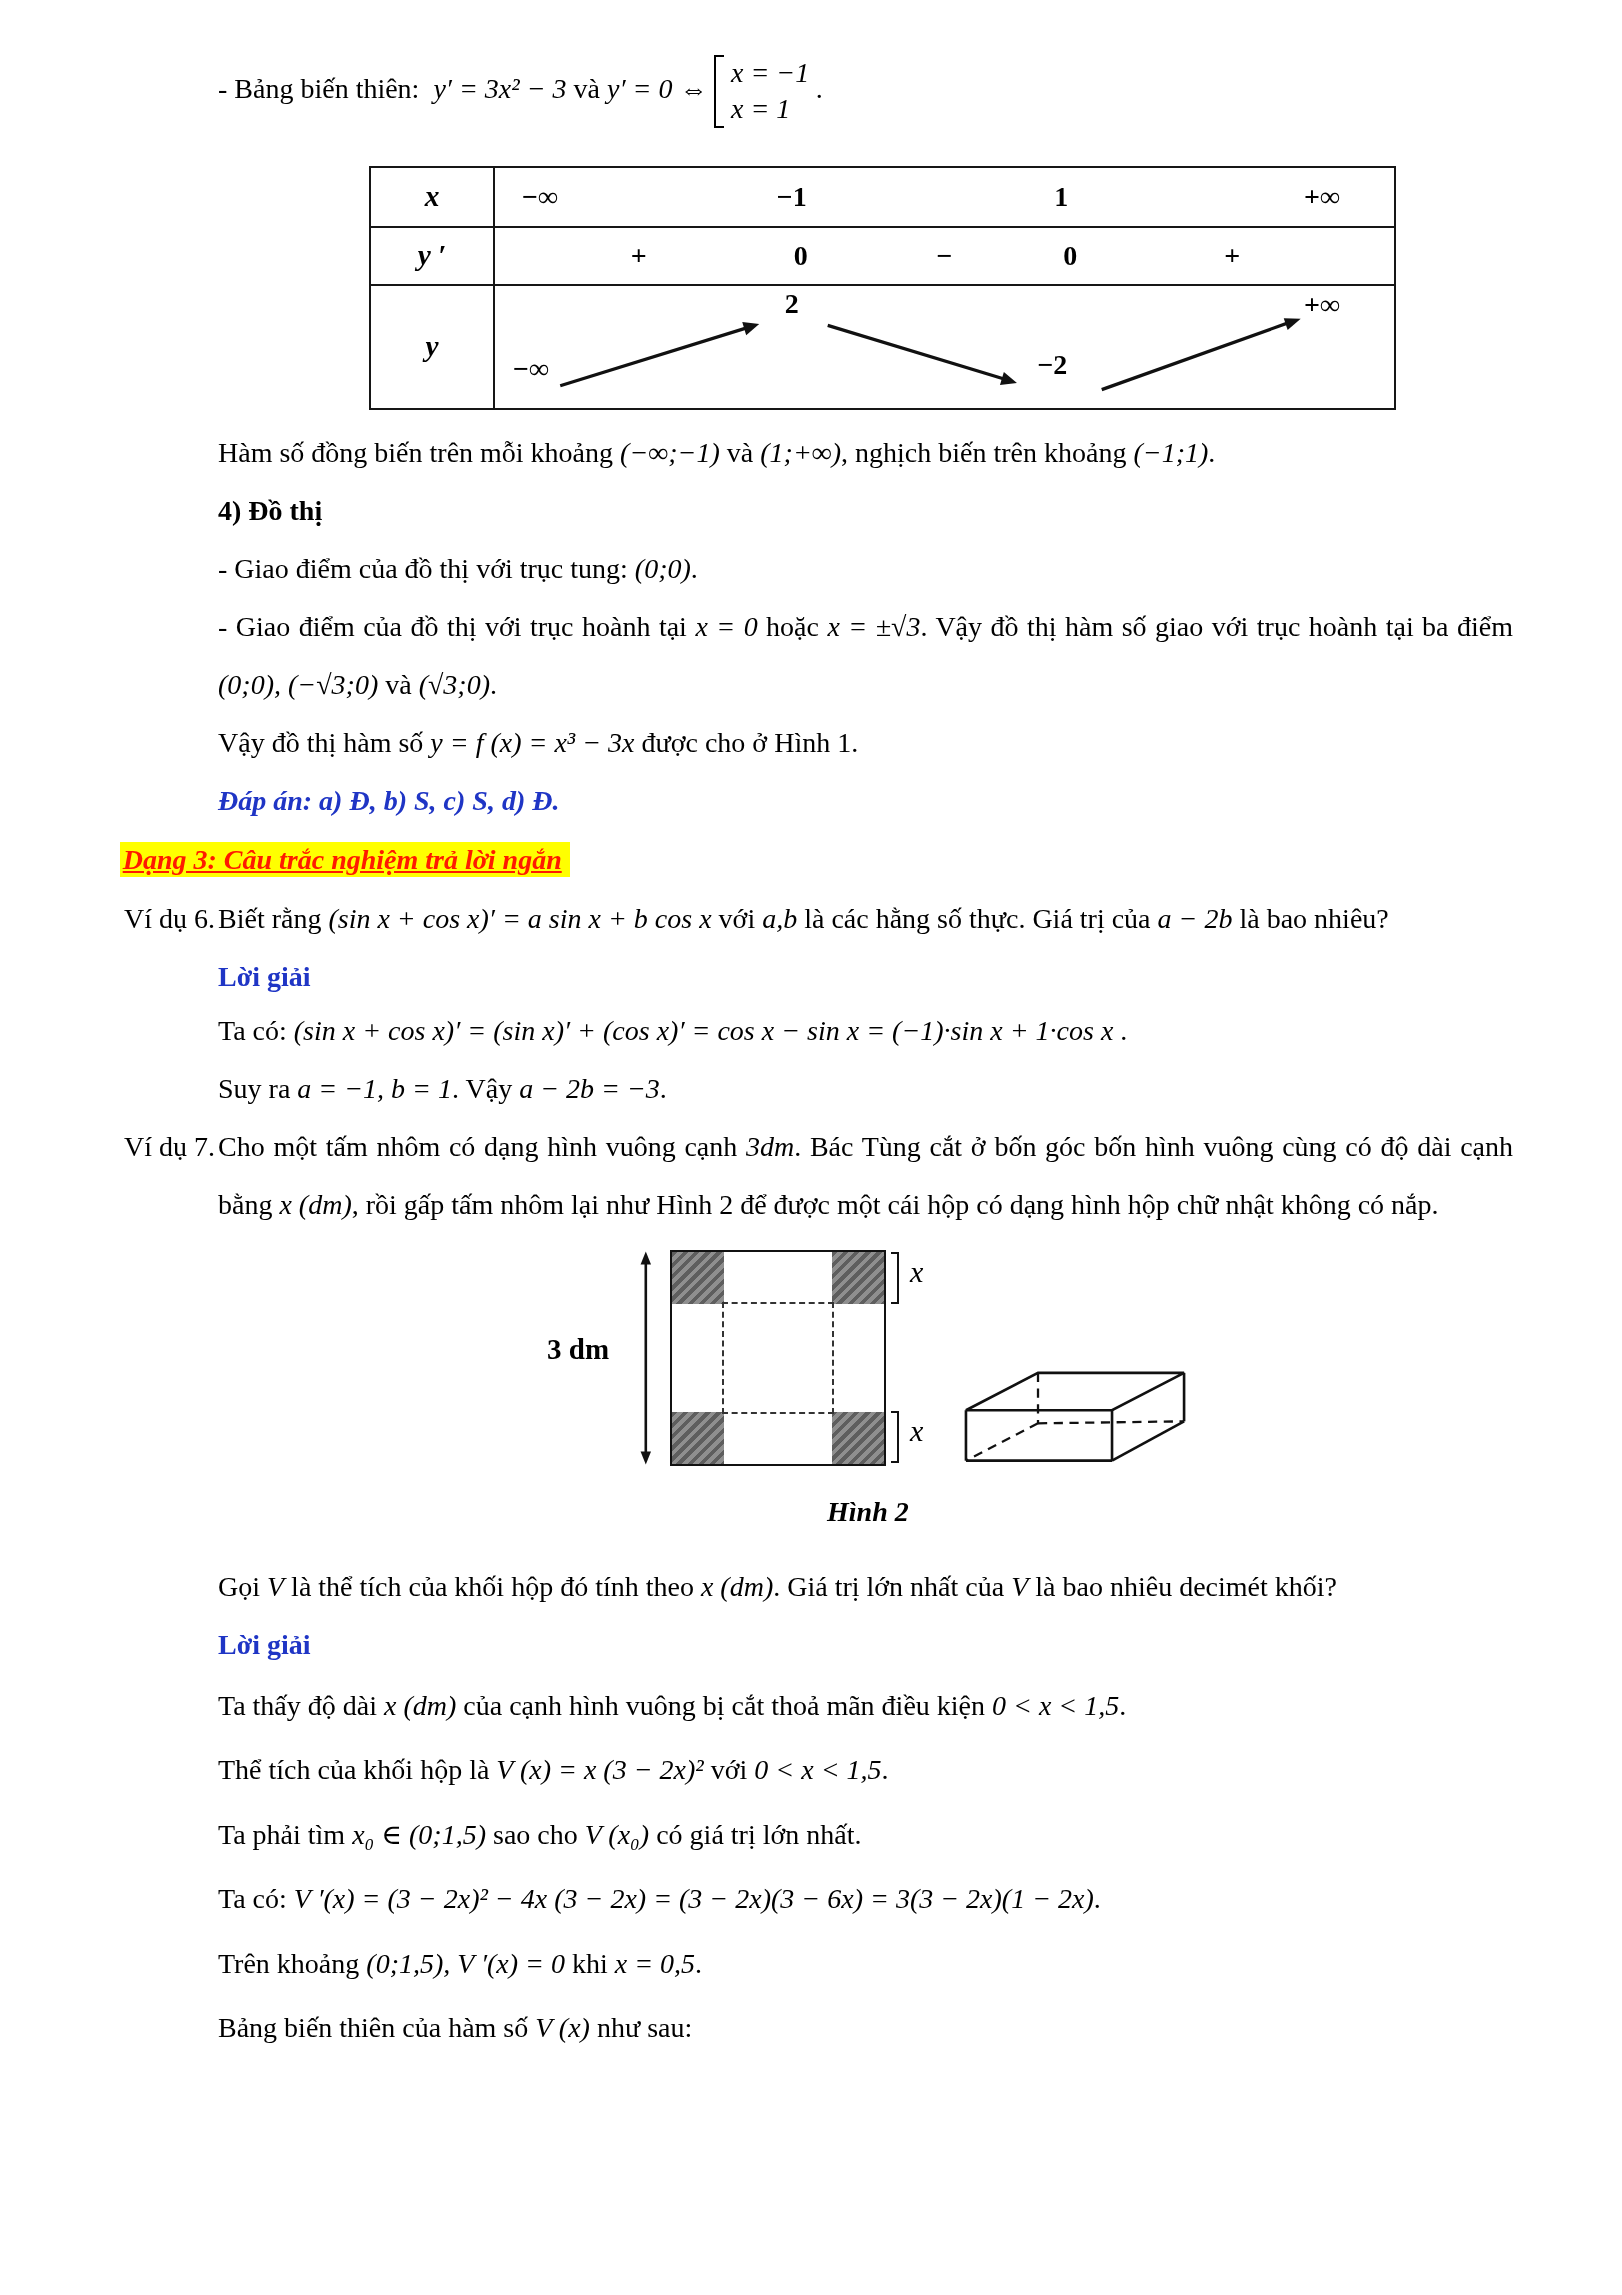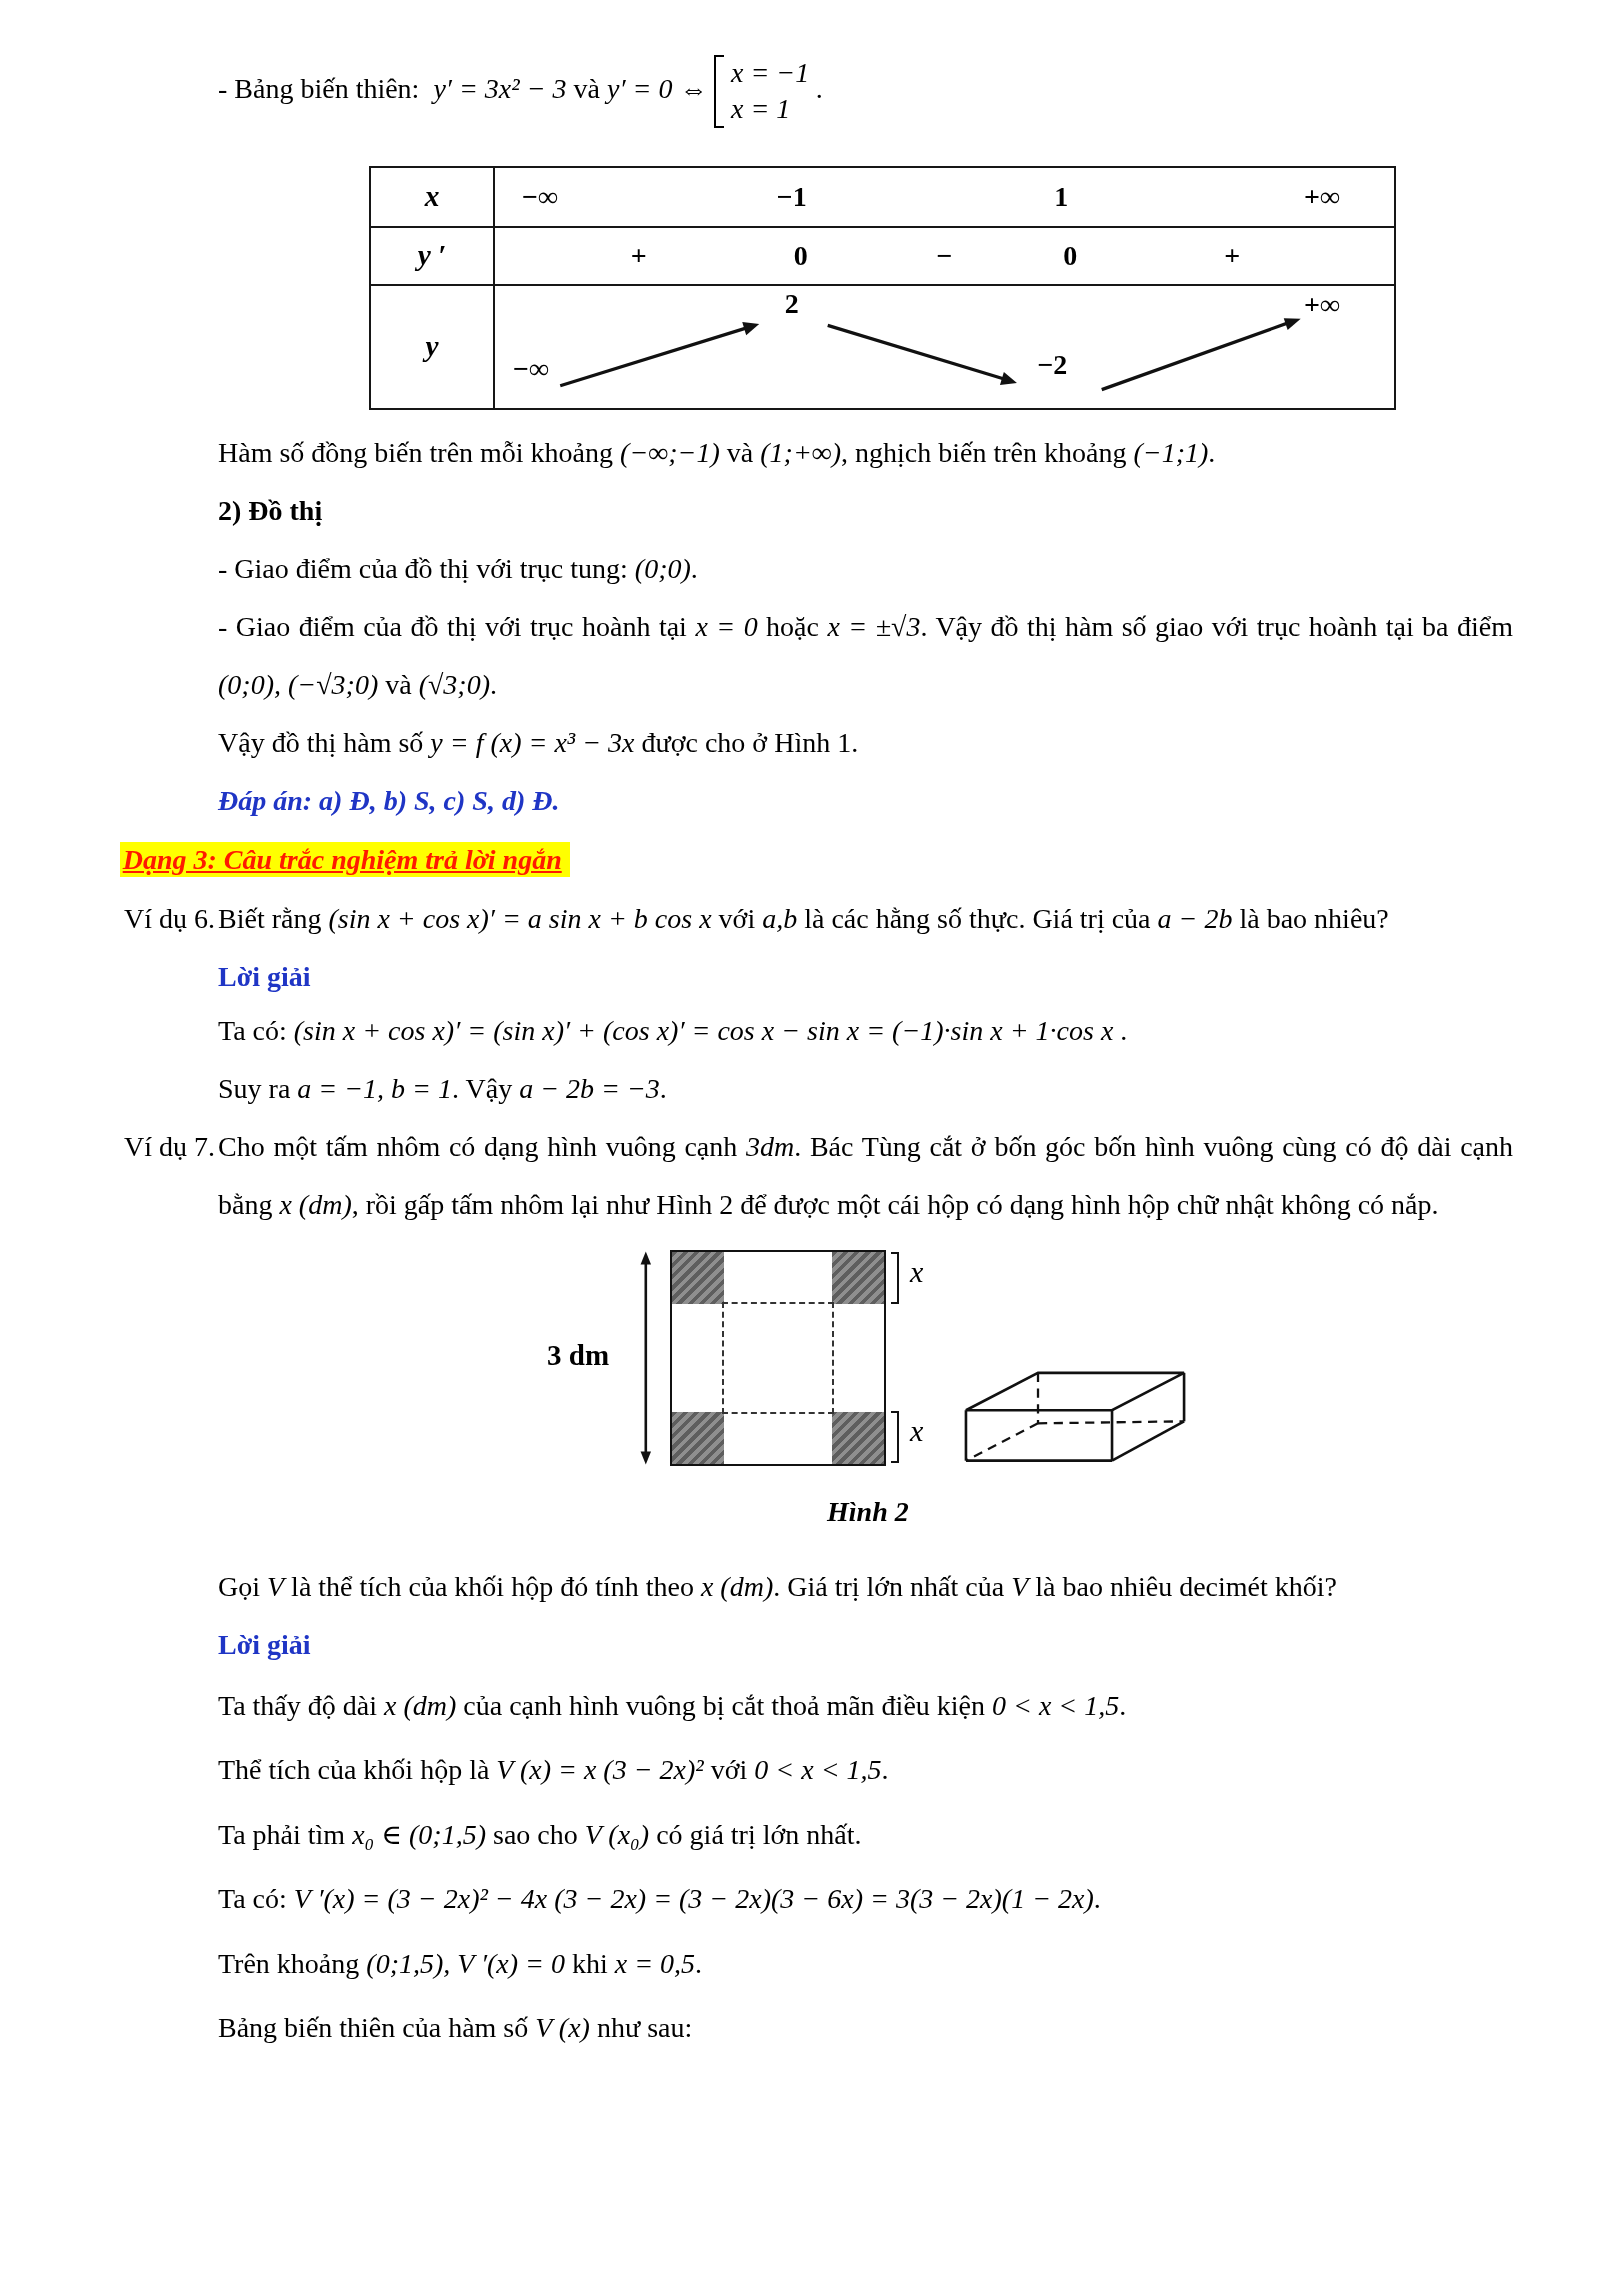--- a/index.html
+++ b/index.html
@@ -40,21 +40,21 @@
   
   .dang3-line { line-height:60px; margin-left:-3.9px;font-style:italic; }
   .dang3 { background:var(--highlight); color:var(--red); font-weight:bold; text-decoration:underline; padding:2px 7.9px 2px 2.6px; }
 
   
   .example { position:relative; }
   .ex-label { position:absolute; left:0; top:0; font-weight:normal; line-height:58px; }
 
   
   .fig { position:relative; height:306px; margin:9.2px 0 9.2px 134px; }
-  .dim-label { position:absolute; left:289px; top:96px; font-weight:bold; font-size:29px; }
+  .dim-label { position:absolute; left:289px; top:90px; font-weight:bold; font-size:29px; }
   .varrow { position:absolute; left:378px; top:6.5px; width:19.6px; height:216px; }
   .net { position:absolute; left:412px; top:6.5px; width:216px; height:216px; border:2px solid #111; background:#fff; }
   .corner { position:absolute; width:52px; height:52px;
             background:repeating-linear-gradient(135deg,#5e5e5e 0 3.9px,#8f8f8f 3.9px 7.9px); }
   .c-tl{left:0;top:0} .c-tr{right:0;top:0} .c-bl{left:0;bottom:0} .c-br{right:0;bottom:0}
   .fold { position:absolute; left:50px; top:50px; right:50px; bottom:50px; border:2px dashed #333; }
   .dimtick { position:absolute; width:7.9px; height:52px; border-top:2px solid #111; border-bottom:2px solid #111; border-right:2px solid #111; }
   .t-top { left:633px; top:8.5px; } .t-bot { left:633px; top:168px; }
   .xlab { position:absolute; font-style:italic; font-size:30px; }
   .x-top { left:652px; top:11.8px; } .x-bot { left:652px; top:171px; }
@@ -117,21 +117,21 @@
         <span class="bvy" style="left:33%;top:2%">2</span>
         <span class="bvy" style="left:62%;top:52%">−2</span>
         <span class="bvy" style="left:92%;top:3%">+∞</span>
       </div>
     </div>
   </div>
 
   <p class="para"><span>Hàm số đồng biến trên mỗi khoảng </span><span class="math">(−∞;−1)</span><span> và </span><span class="math">(1;+∞)</span><span>, nghịch biến trên khoảng </span><span class="math">(−1;1)</span><span>.</span></p>
 
 
-  <p class="para bold"><span>2) Đồ thị</span></p>
+  <p class="para bold"><span>4) Đồ thị</span></p>
 
   <p class="para"><span>- Giao điểm của đồ thị với trục tung: </span><span class="math">(0;0)</span><span>.</span></p>
 
   <p class="para"><span>- Giao điểm của đồ thị với trục hoành tại </span><span class="math">x = 0</span><span> hoặc </span><span class="math">x = ±√3</span><span>. Vậy đồ thị hàm số giao với trục hoành tại ba điểm </span><span class="math">(0;0), (−√3;0)</span><span> và </span><span class="math">(√3;0)</span><span>.</span></p>
 
   <p class="para"><span>Vậy đồ thị hàm số </span><span class="math">y = f (x) = x³ − 3x</span><span> được cho ở Hình 1.</span></p>
 
   <p class="para"><span class="dapan">Đáp án: a) Đ, b) S, c) S, d) Đ.</span></p>
 
   <div class="dang3-line"><span class="dang3">Dạng 3: Câu trắc nghiệm trả lời ngắn</span></div>

